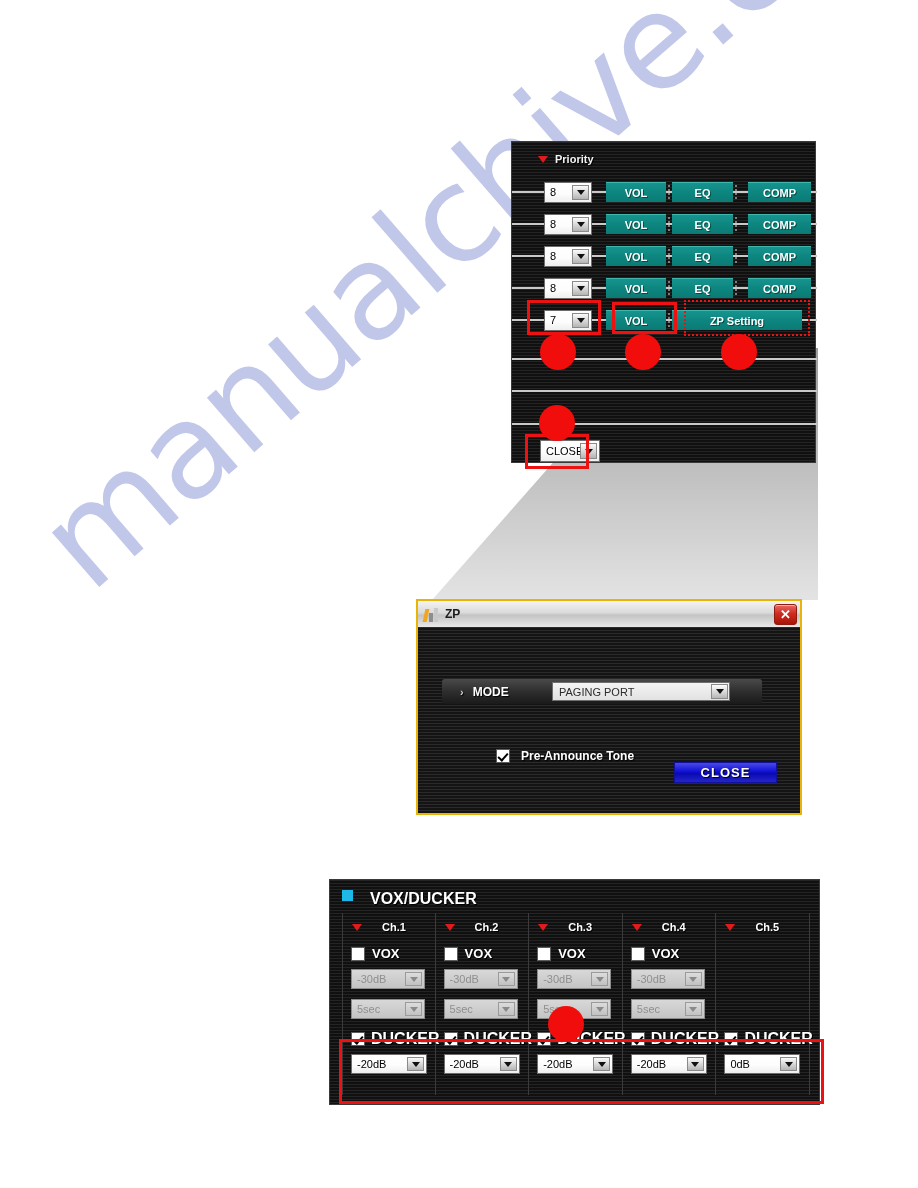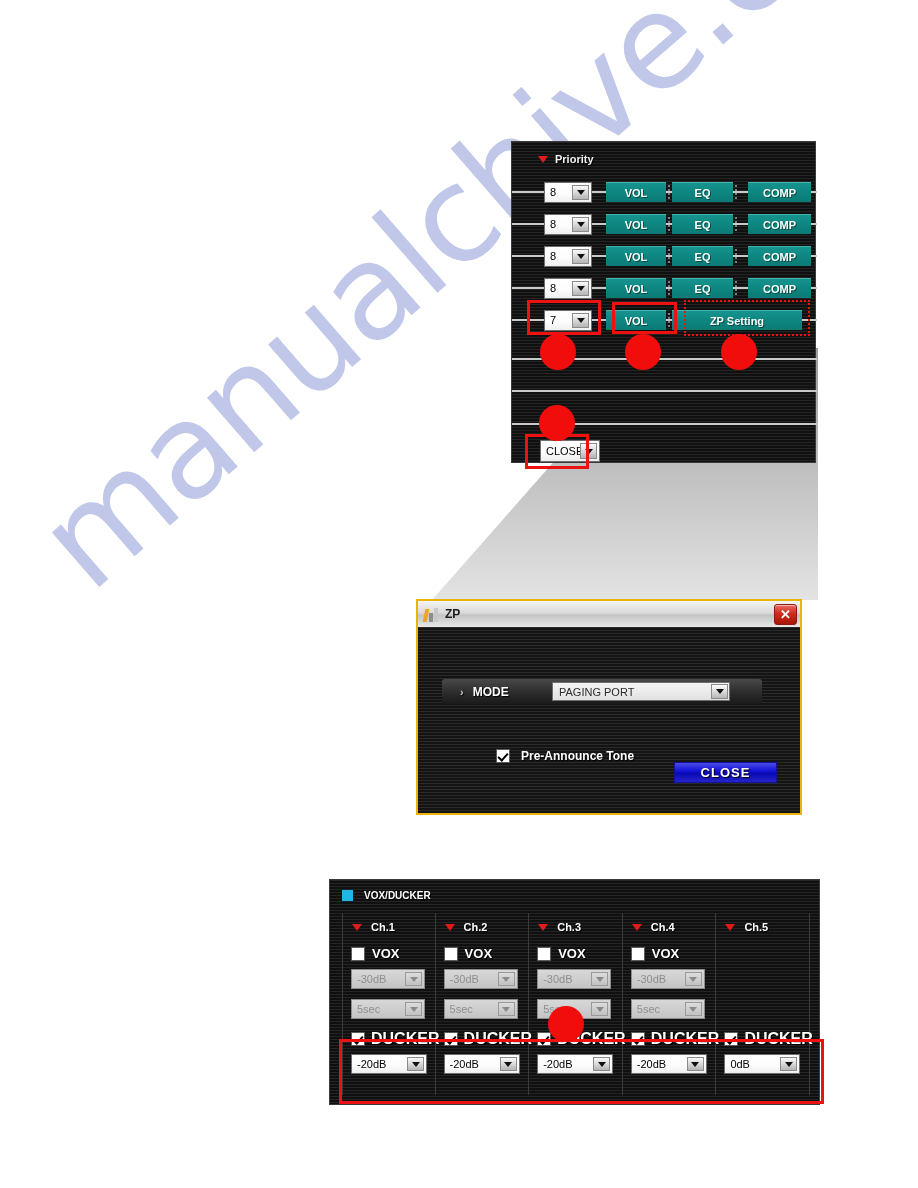--- a/index.html
+++ b/index.html
@@ -251,38 +251,38 @@
     text-shadow:1px 1px 1px #000;cursor:pointer;box-sizing:border-box;
   }
 
   
   #vox-panel{
     left:329px;top:879px;width:491px;height:226px;
     border:1px solid #3a3a3a;box-sizing:border-box;
   }
   .vox-head{
     position:absolute;left:12px;top:10px;
-    display:flex;align-items:center;gap:11px;
-    font-size:10px;font-weight:bold;color:#ffffff;
+    display:flex;align-items:flex-start;gap:17px;
+    font-size:16px;font-weight:bold;color:#ffffff;
     text-shadow:1px 1px 0 #000;
   }
   .sq-cyan{width:11px;height:11px;background:#1fb7e8;display:block;}
   .vox-grid{
     position:absolute;left:12px;top:33px;width:468px;height:182px;
     display:flex;
   }
   .vox-col{
     width:93.6px;box-sizing:border-box;
     border-right:1px solid #3b3b3b;
     position:relative;
   }
   .vox-col:first-child{border-left:1px solid #3b3b3b;}
   .ch-title{
     position:absolute;left:9px;top:8px;
-    display:flex;align-items:center;gap:9px;
+    display:flex;align-items:center;gap:20px;
     font-size:11px;font-weight:bold;color:#ffffff;
     text-shadow:1px 1px 0 #000;
   }
   .tri-red-sm{
     width:0;height:0;border-left:5px solid transparent;
     border-right:5px solid transparent;border-top:7px solid #e01b1b;
   }
   .vox-chk-row{
     position:absolute;left:8px;top:33px;
     display:flex;align-items:center;gap:7px;

